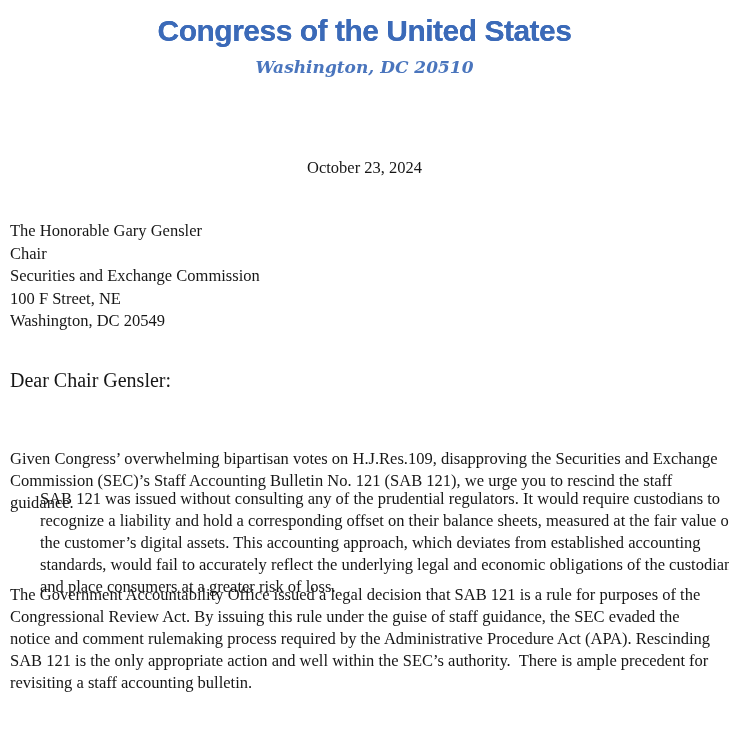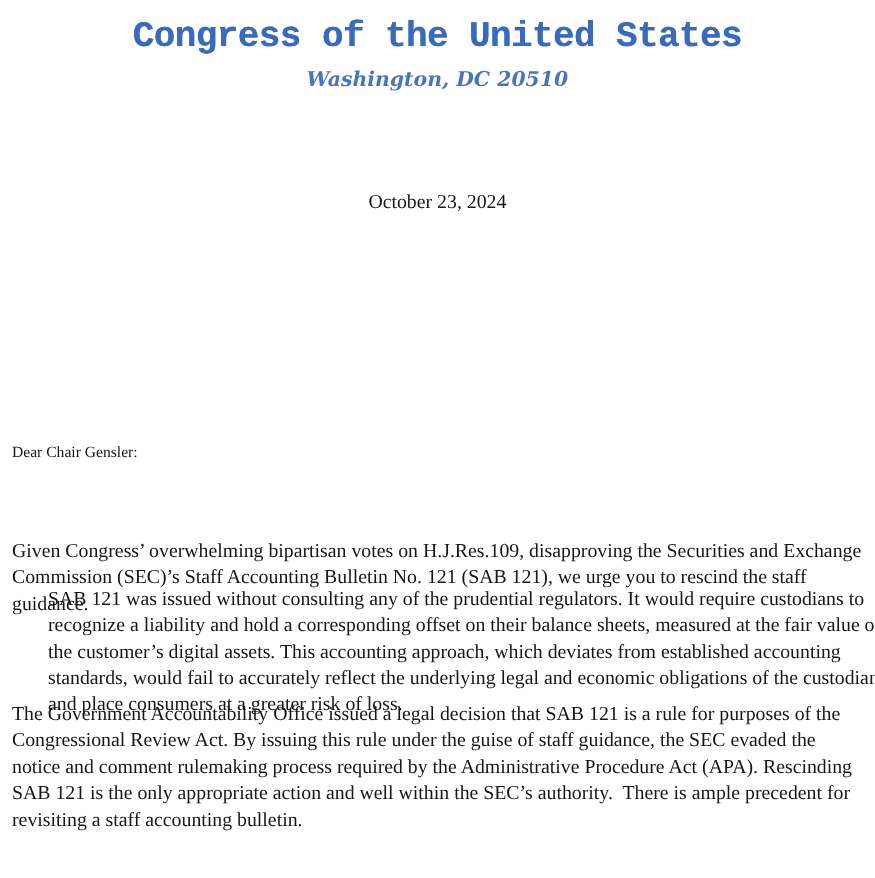--- a/index.html
+++ b/index.html
@@ -11,21 +11,21 @@
     height: 732px;
     background: #ffffff;
     font-family: "Liberation Serif", serif;
     color: #161616;
     overflow: hidden;
   }
   .lh-title {
     position: absolute;
     top: 14px; left: 0; right: 0;
     text-align: center;
-    font-family: Liberation Mono, monospace;
+    font-family: Liberation Sans, sans-serif;
     font-weight: 700;
     font-size: 30px;
     letter-spacing: -0.5px;
     color: var(--accent);
     text-shadow: 0 0 0.6px var(--accent);
   }
   .lh-subtitle {
     position: absolute;
     top: 57px; left: 0; right: 0;
     text-align: center;
@@ -44,21 +44,21 @@
   }
   .recipient {
     position: absolute;
     top: 220px; left: 10px;
     font-size: 16.5px;
     line-height: 22.5px;
   }
   .salutation {
     position: absolute;
     top: 369px; left: 10px;
-    font-size: 13px;
+    font-size: 20px;
   }
   .para {
     position: absolute;
     left: 10px;
     width: 711px;
     margin: 0;
     font-size: 16.5px;
     line-height: 22px;
     white-space: pre-wrap;
   }
@@ -71,20 +71,27 @@
 
 <div class="page">
 
   <header>
     <div class="lh-title">Congress of the United States</div>
     <div class="lh-subtitle">Washington, DC 20510</div>
   </header>
 
   <div class="date">October 23, 2024</div>
 
+  <div class="recipient">
+    <div>The Honorable Gary Gensler</div>
+    <div>Chair</div>
+    <div>Securities and Exchange Commission</div>
+    <div>100 F Street, NE</div>
+    <div>Washington, DC 20549</div>
+  </div>
 
   <div class="salutation">Dear Chair Gensler:</div>
 
   <p class="para p1">Given Congress’ overwhelming bipartisan votes on H.J.Res.109, disapproving the Securities and Exchange Commission (SEC)’s Staff Accounting Bulletin No. 121 (SAB 121), we urge you to rescind the staff guidance.</p>
 
   <p class="para p2">SAB 121 was issued without consulting any of the prudential regulators. It would require custodians to recognize a liability and hold a corresponding offset on their balance sheets, measured at the fair value of the customer’s digital assets. This accounting approach, which deviates from established accounting standards, would fail to accurately reflect the underlying legal and economic obligations of the custodian, and place consumers at a greater risk of loss.</p>
 
   <p class="para p3">The Government Accountability Office issued a legal decision that SAB 121 is a rule for purposes of the Congressional Review Act. By issuing this rule under the guise of staff guidance, the SEC evaded the notice and comment rulemaking process required by the Administrative Procedure Act (APA). Rescinding SAB 121 is the only appropriate action and well within the SEC’s authority.  There is ample precedent for revisiting a staff accounting bulletin.</p>
 
 </div>

